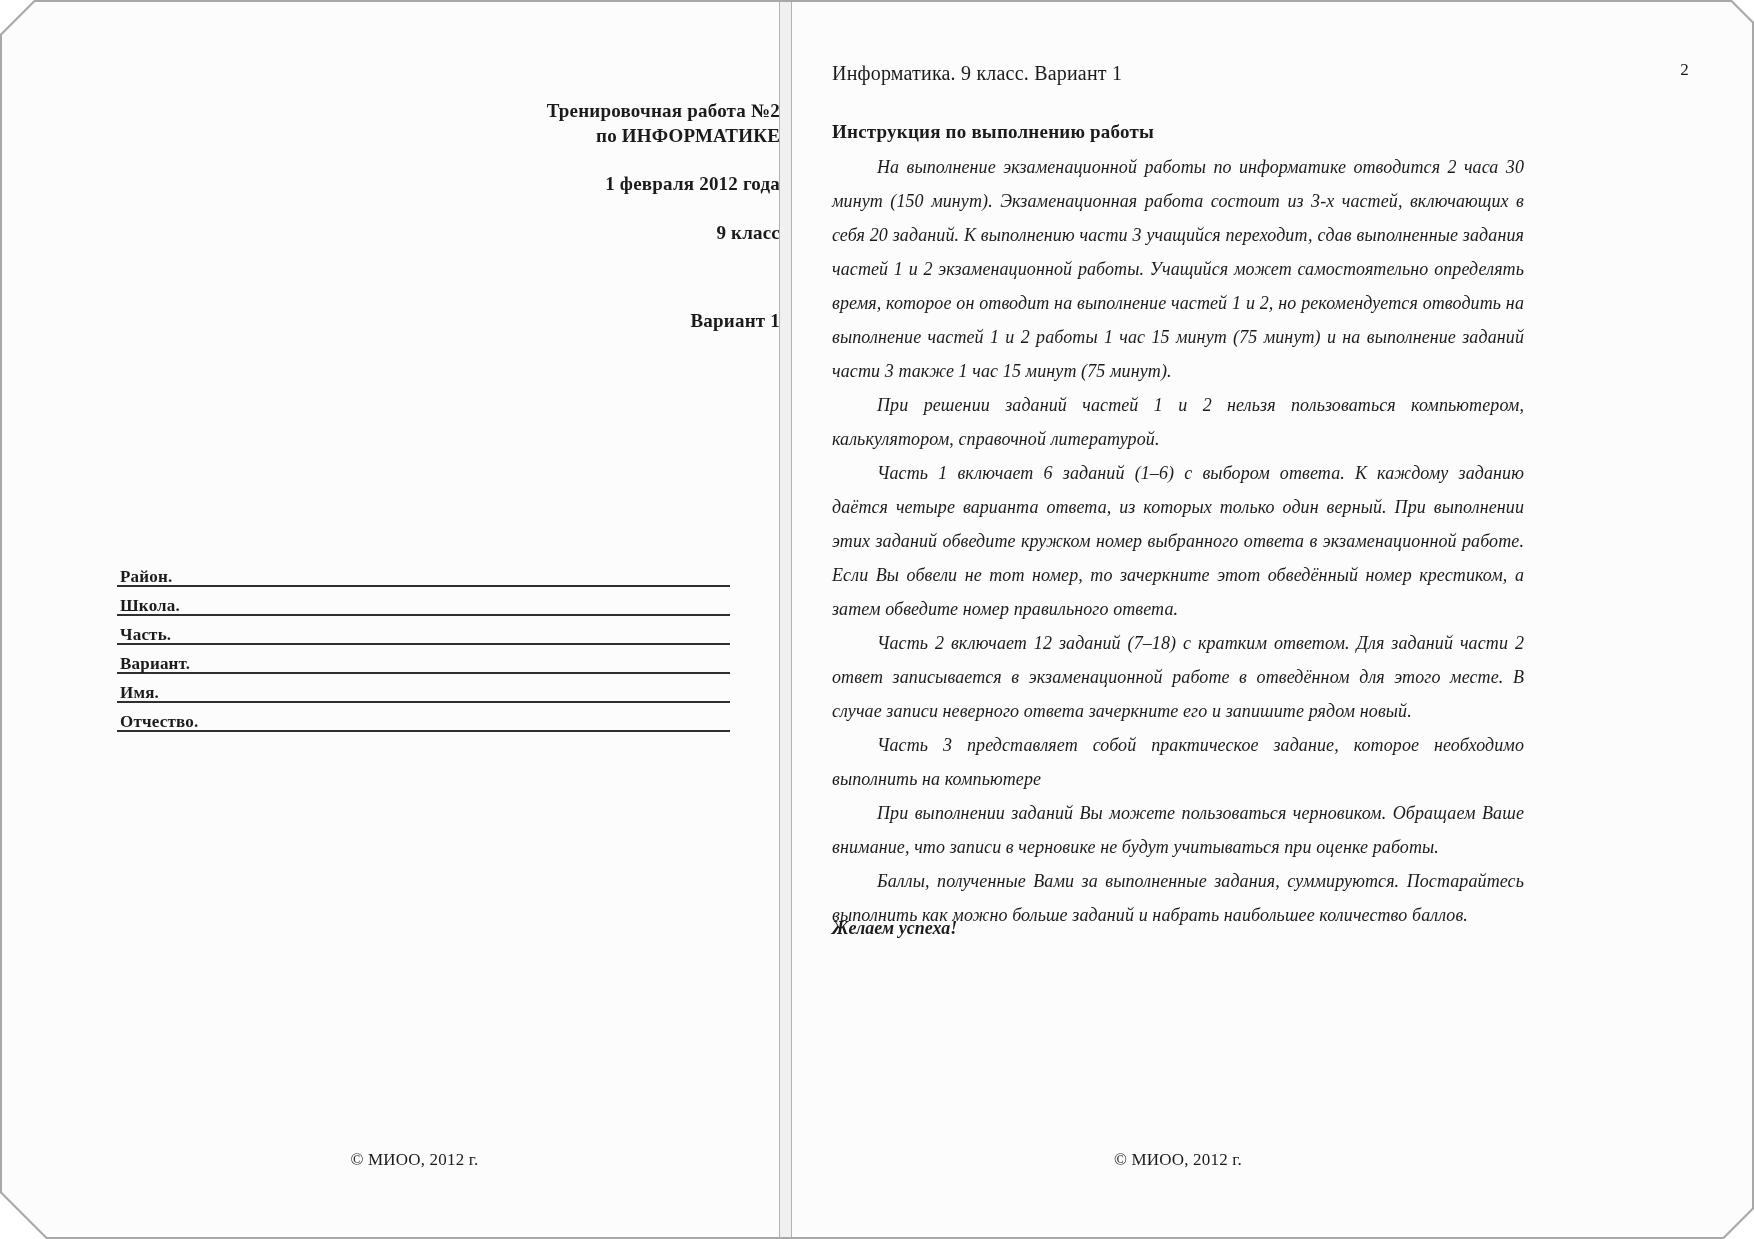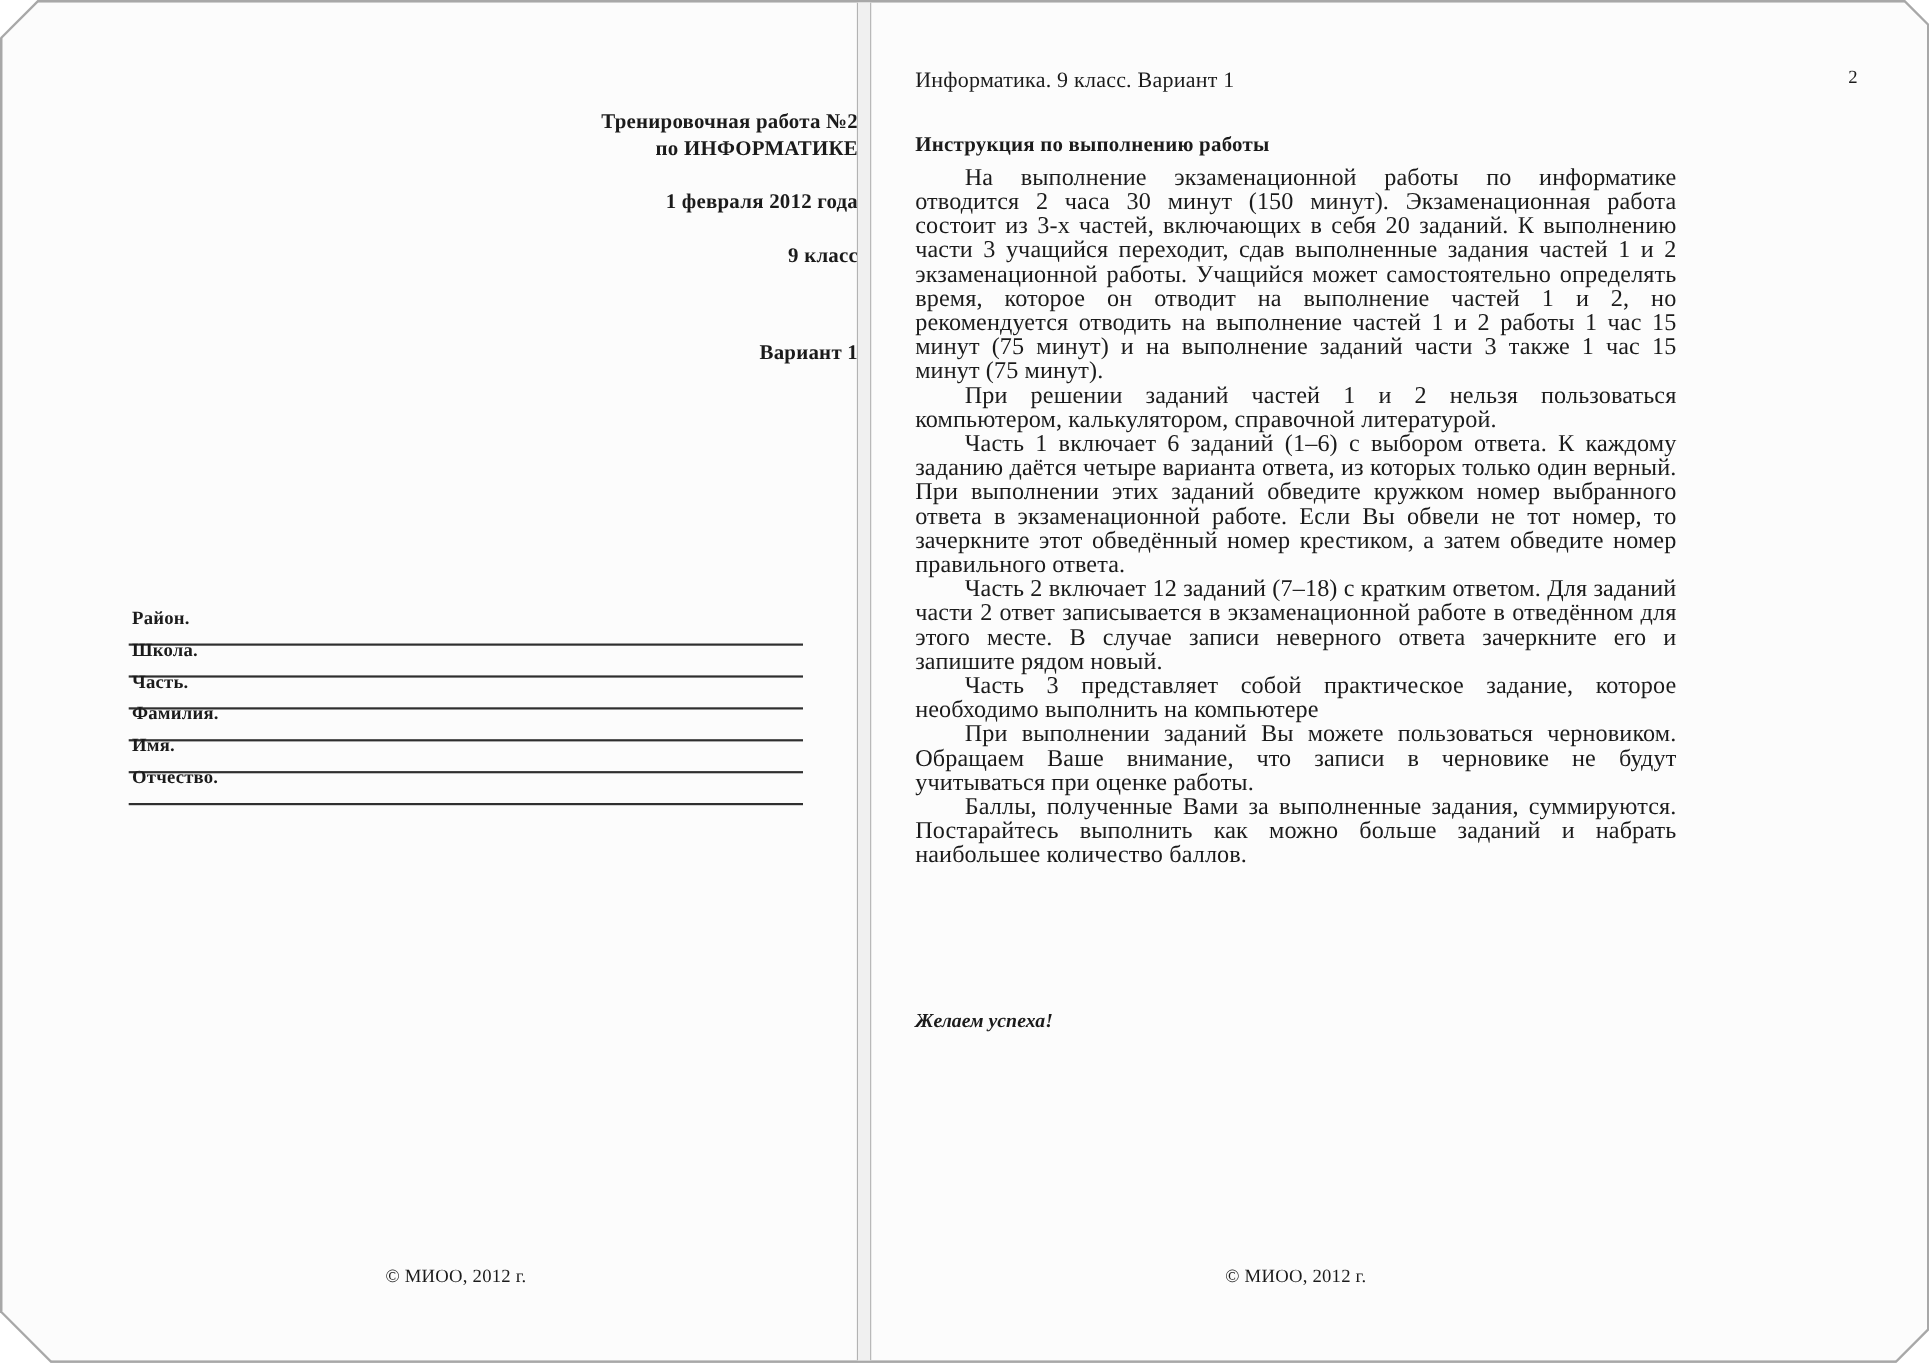--- a/index.html
+++ b/index.html
@@ -48,21 +48,21 @@
     letter-spacing: 0.2px;
   }
   .form-block { left: 115px; top: 558px; width: 613px; }
   .field-row {
     box-sizing: border-box;
     height: 27px;
     margin-bottom: 2px;
     border-bottom: 2px solid #2f2f2f;
     display: flex;
     align-items: flex-end;
-    padding-bottom: 15px;
+    padding-bottom: 0;
   }
   .field-label {
     font-weight: bold;
     font-size: 17px;
     line-height: 1;
     padding-left: 3px;
     letter-spacing: 0.2px;
   }
   .page-footer {
     font-size: 17px;
@@ -84,25 +84,26 @@
   }
   .section-title {
     left: 830px; top: 119px; width: 692px;
     font-weight: bold;
     font-size: 19px;
     letter-spacing: 0.2px;
   }
   .body-block { left: 830px; top: 148px; width: 692px; }
   .body-block p {
     margin: 0;
-    font-size: 22px;
-    line-height: 22px;
+    font-size: 18px;
+    line-height: 34px;
     text-align: justify;
     text-indent: 45px;
     letter-spacing: 0.1px;
+    font-style: italic;
   }
   .closing-line {
     left: 830px; top: 916px; width: 692px;
     text-align: left;
     font-weight: bold;
     font-style: italic;
     font-size: 18px;
   }
 </style>
 </head>
@@ -122,21 +123,21 @@
         <div class="field-row">
           <span class="field-label">Район.</span>
         </div>
         <div class="field-row">
           <span class="field-label">Школа.</span>
         </div>
         <div class="field-row">
           <span class="field-label">Часть.</span>
         </div>
         <div class="field-row">
-          <span class="field-label">Фамилия.</span>
+          <span class="field-label">Вариант.</span>
         </div>
         <div class="field-row">
           <span class="field-label">Имя.</span>
         </div>
         <div class="field-row">
           <span class="field-label">Отчество.</span>
         </div>
       </div>
 
       <div class="abs page-footer" style="left:100px; top:1148px; width:625px">© МИОО, 2012 г.</div>

